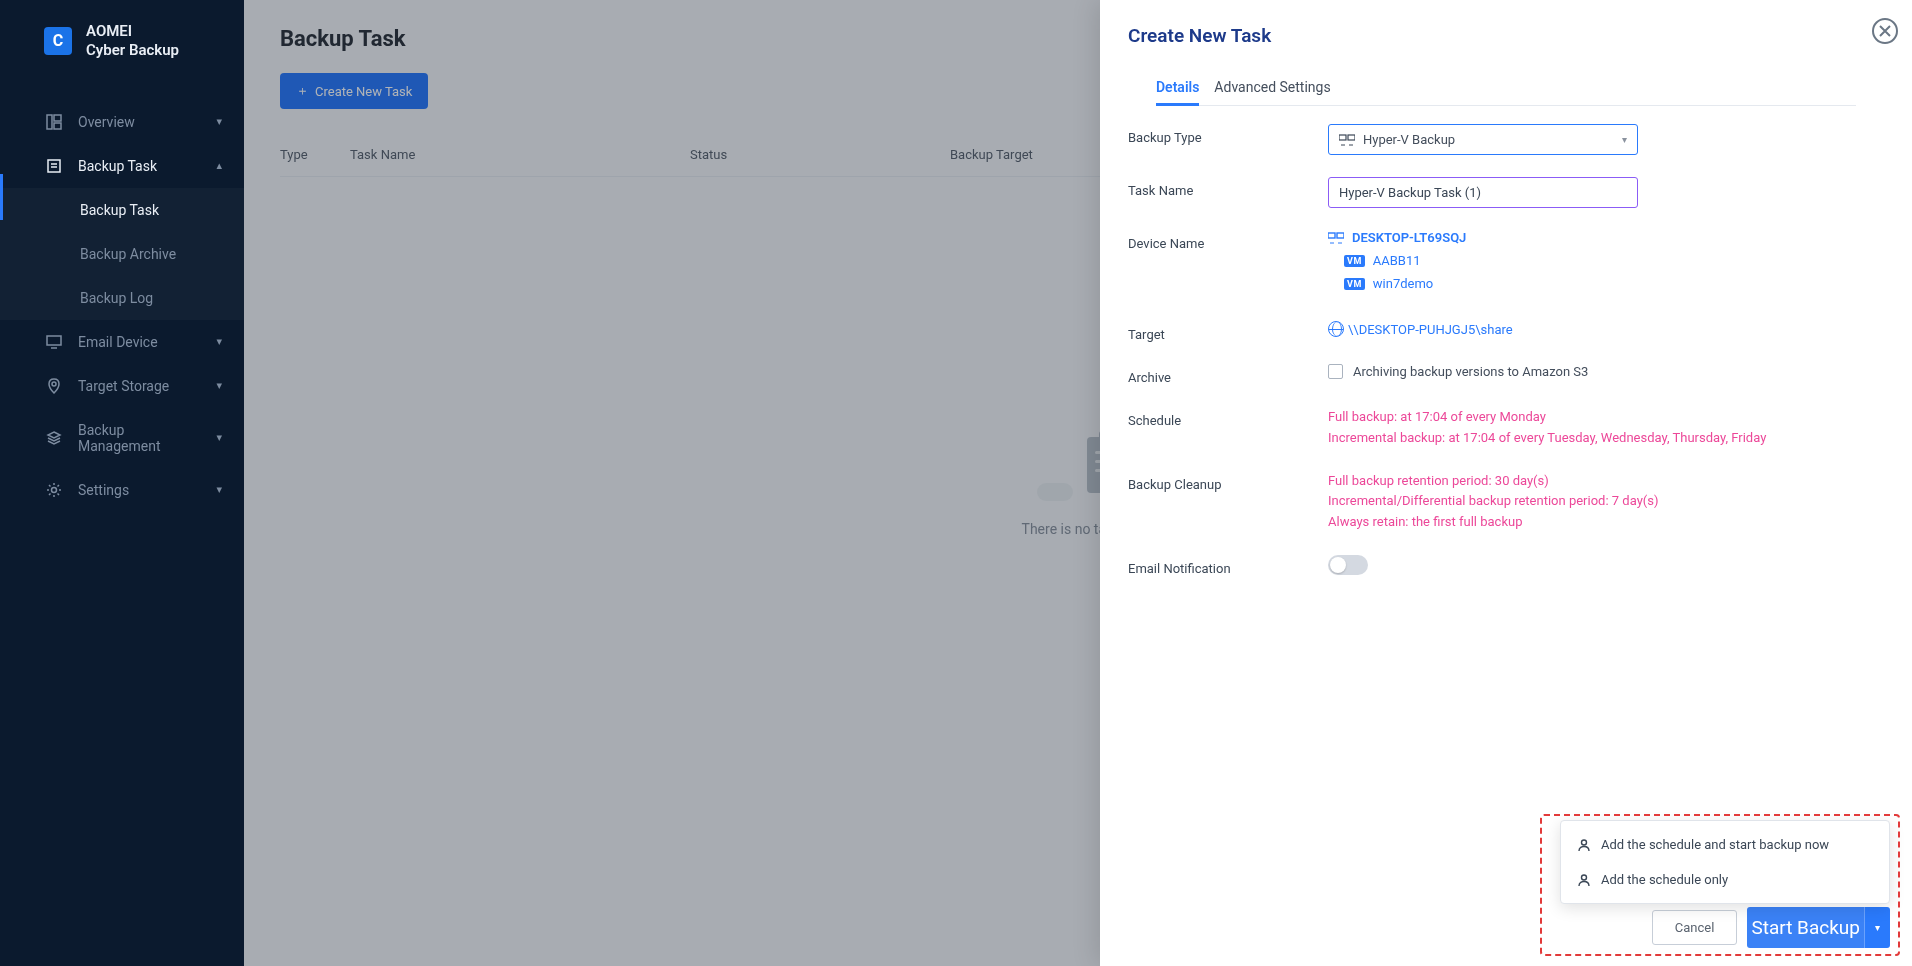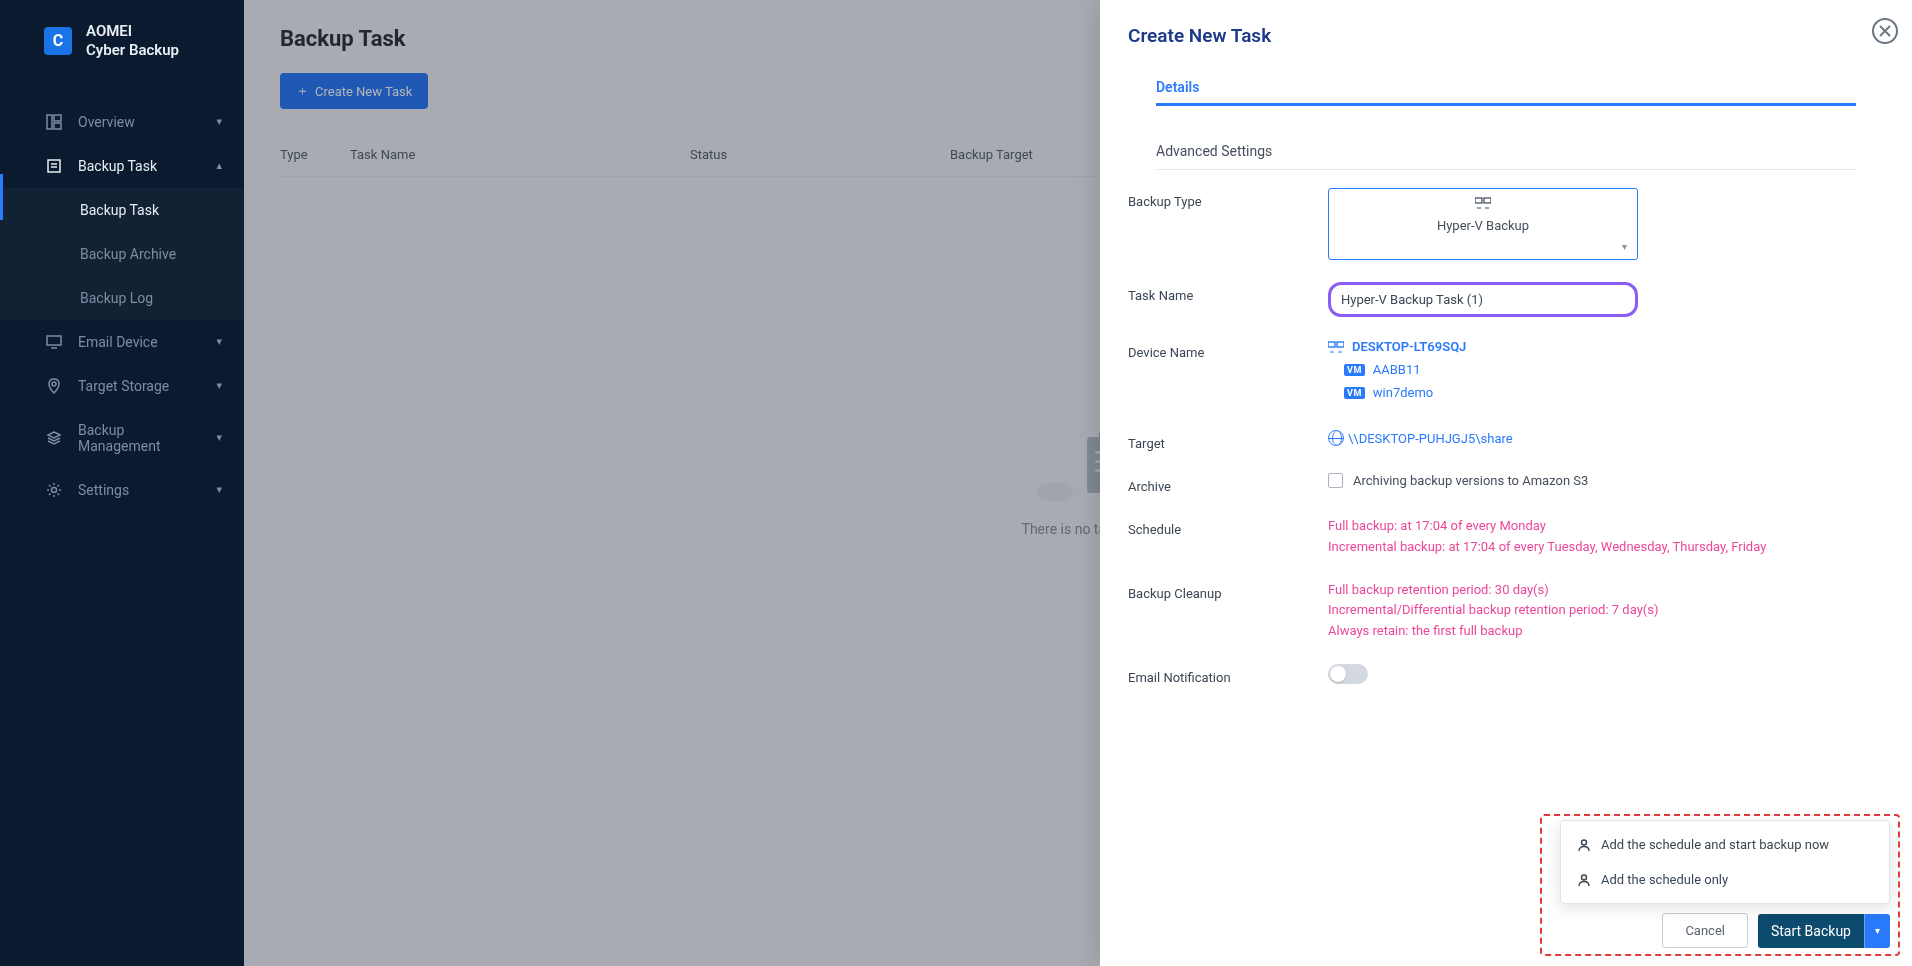--- a/index.html
+++ b/index.html
@@ -41,48 +41,48 @@
 .cloud { position:absolute; left:14px; bottom:6px; width:36px; height:18px; background:#e8ecef; border-radius:14px; }
 
 
 .dim { position:absolute; inset:0; background:rgba(10,18,30,.32); }
 
 
 .panel { position:absolute; right:0; top:0; bottom:0; width:812px; background:#fff; box-shadow:-4px 0 24px rgba(0,0,0,.12); display:flex; flex-direction:column; }
 .panel-head { padding:24px 28px 0; }
 .panel-title { font-size:19px; font-weight:600; color:#1d3a8a; }
 .close-btn { position:absolute; right:14px; top:18px; width:26px; height:26px; border:2px solid #6b7785; border-radius:50%; display:flex; align-items:center; justify-content:center; color:#6b7785; font-size:14px; cursor:pointer; background:#fff; }
-.tabs { display:flex; gap:28px; margin-top:22px;flex-direction:column; }
+.tabs { display:flex; gap:15px; margin-top:22px; }
 .tab { padding:10px 0; font-size:14px; color:#444e5c; cursor:pointer; position:relative; }
 .tab.active { color:#2a7afc; font-weight:600; }
 .tab.active::after { content:""; position:absolute; left:0; right:0; bottom:-1px; height:3px; background:#2a7afc; }
 .tabs-border { border-bottom:1px solid #e5e9ef; margin:0 28px; }
 .panel-body { padding:18px 28px; flex:1; overflow:auto; font-size:13px; color:#444e5c; }
 .frow { display:flex; align-items:flex-start; margin-bottom:22px; }
 .flabel { width:200px; padding-top:6px; color:#3b4756; }
 .fval { flex:1; }
-.select-box { border:1px solid #2a7afc; border-radius:3px; padding:7px 10px; width:310px; display:flex; align-items:center; gap:8px; cursor:pointer; background:#fff;flex-direction:column; }
+.select-box { border:1px solid #2a7afc; border-radius:3px; padding:7px 10px; width:310px; display:flex; align-items:center; gap:8px; cursor:pointer; background:#fff; }
 .select-box .chev { margin-left:auto; color:#8a929e; font-size:10px; }
-.text-input { border:3px solid #8b5cf6; border-radius:13px; padding:7px 10px; width:310px; font-size:13px; color:#3b4756; background:#fff; }
+.text-input { border:1px solid #8b5cf6; border-radius:3px; padding:7px 10px; width:310px; font-size:13px; color:#3b4756; background:#fff; }
 .dev-row { display:flex; align-items:center; gap:8px; margin-bottom:8px; color:#2a7afc; font-weight:600; }
 .vm-row { display:flex; align-items:center; gap:8px; margin-bottom:8px; padding-left:16px; }
 .vm-badge { background:#2a7afc; color:#fff; font-size:9px; font-weight:700; padding:1px 3px; border-radius:2px; letter-spacing:.5px; }
 .link { color:#2a7afc; cursor:pointer; }
 .globe { width:16px; height:16px; border:1.5px solid #2a7afc; border-radius:50%; position:relative; display:inline-block; }
 .globe::before { content:""; position:absolute; left:0; right:0; top:50%; border-top:1.5px solid #2a7afc; }
 .globe::after { content:""; position:absolute; top:0; bottom:0; left:50%; width:8px; margin-left:-4px; border:1.5px solid #2a7afc; border-radius:50%; border-top:none; border-bottom:none; }
 .chk { width:15px; height:15px; border:1.5px solid #aab3bf; border-radius:2px; display:inline-block; vertical-align:middle; margin-right:10px; cursor:pointer; }
 .sched { color:#ec4899; line-height:1.6; cursor:pointer; }
 .toggle { width:40px; height:20px; background:#d4d9e1; border-radius:10px; position:relative; cursor:pointer; }
 .toggle::after { content:""; position:absolute; left:2px; top:2px; width:16px; height:16px; background:#fff; border-radius:50%; box-shadow:0 1px 2px rgba(0,0,0,.2); }
 
 .panel-foot { padding:0 22px 18px; display:flex; justify-content:flex-end; gap:10px; align-items:center; position:relative; }
 .btn-outline { background:#fff; border:1px solid #c7ced8; color:#5b6470; border-radius:3px; padding:9px 22px; font-size:13px; cursor:pointer; }
 .btn-split { display:flex; }
-.btn-split .main-b { background:#0c4a6e; color:#fff; border:none; border-radius:3px 0 0 3px; padding:9px 13px; font-size:14px; cursor:pointer; }
+.btn-split .main-b { background:#3b82f6; color:#fff; border:none; border-radius:3px 0 0 3px; padding:9px 4px; font-size:19px; cursor:pointer; }
 .btn-split .drop-b { background:#2a7afc; color:#fff; border:none; border-left:1px solid rgba(255,255,255,.3); border-radius:0 3px 3px 0; padding:9px 10px; font-size:10px; cursor:pointer; }
 
 .popup { position:absolute; right:22px; bottom:62px; width:330px; background:#fff; border:1px solid #e0e4ea; border-radius:4px; box-shadow:0 4px 16px rgba(0,0,0,.12); padding:6px 0; }
 .popup-item { display:flex; align-items:center; gap:10px; padding:10px 16px; font-size:13px; color:#3b4756; cursor:pointer; }
 
 .highlight-box { position:absolute; right:12px; bottom:10px; width:360px; height:142px; border:2px dashed #e23a3a; border-radius:4px; pointer-events:none; }
 
 svg { display:block; }
 </style>
 </head>

